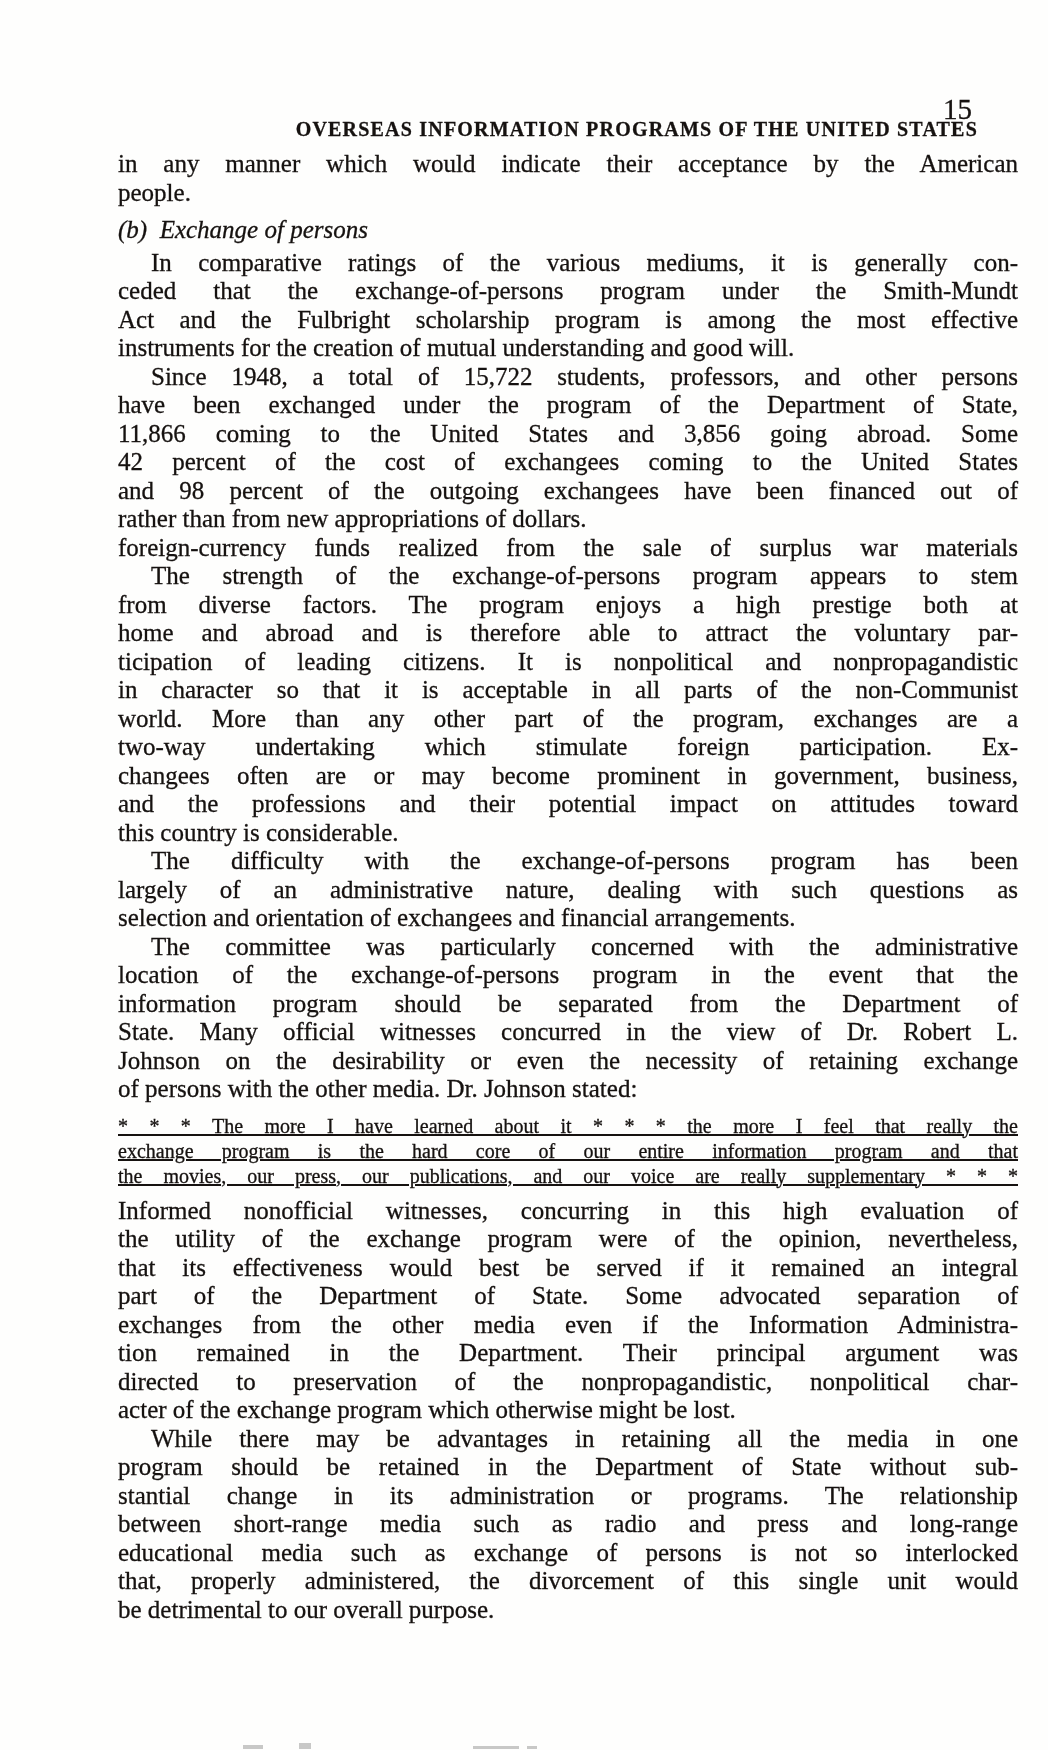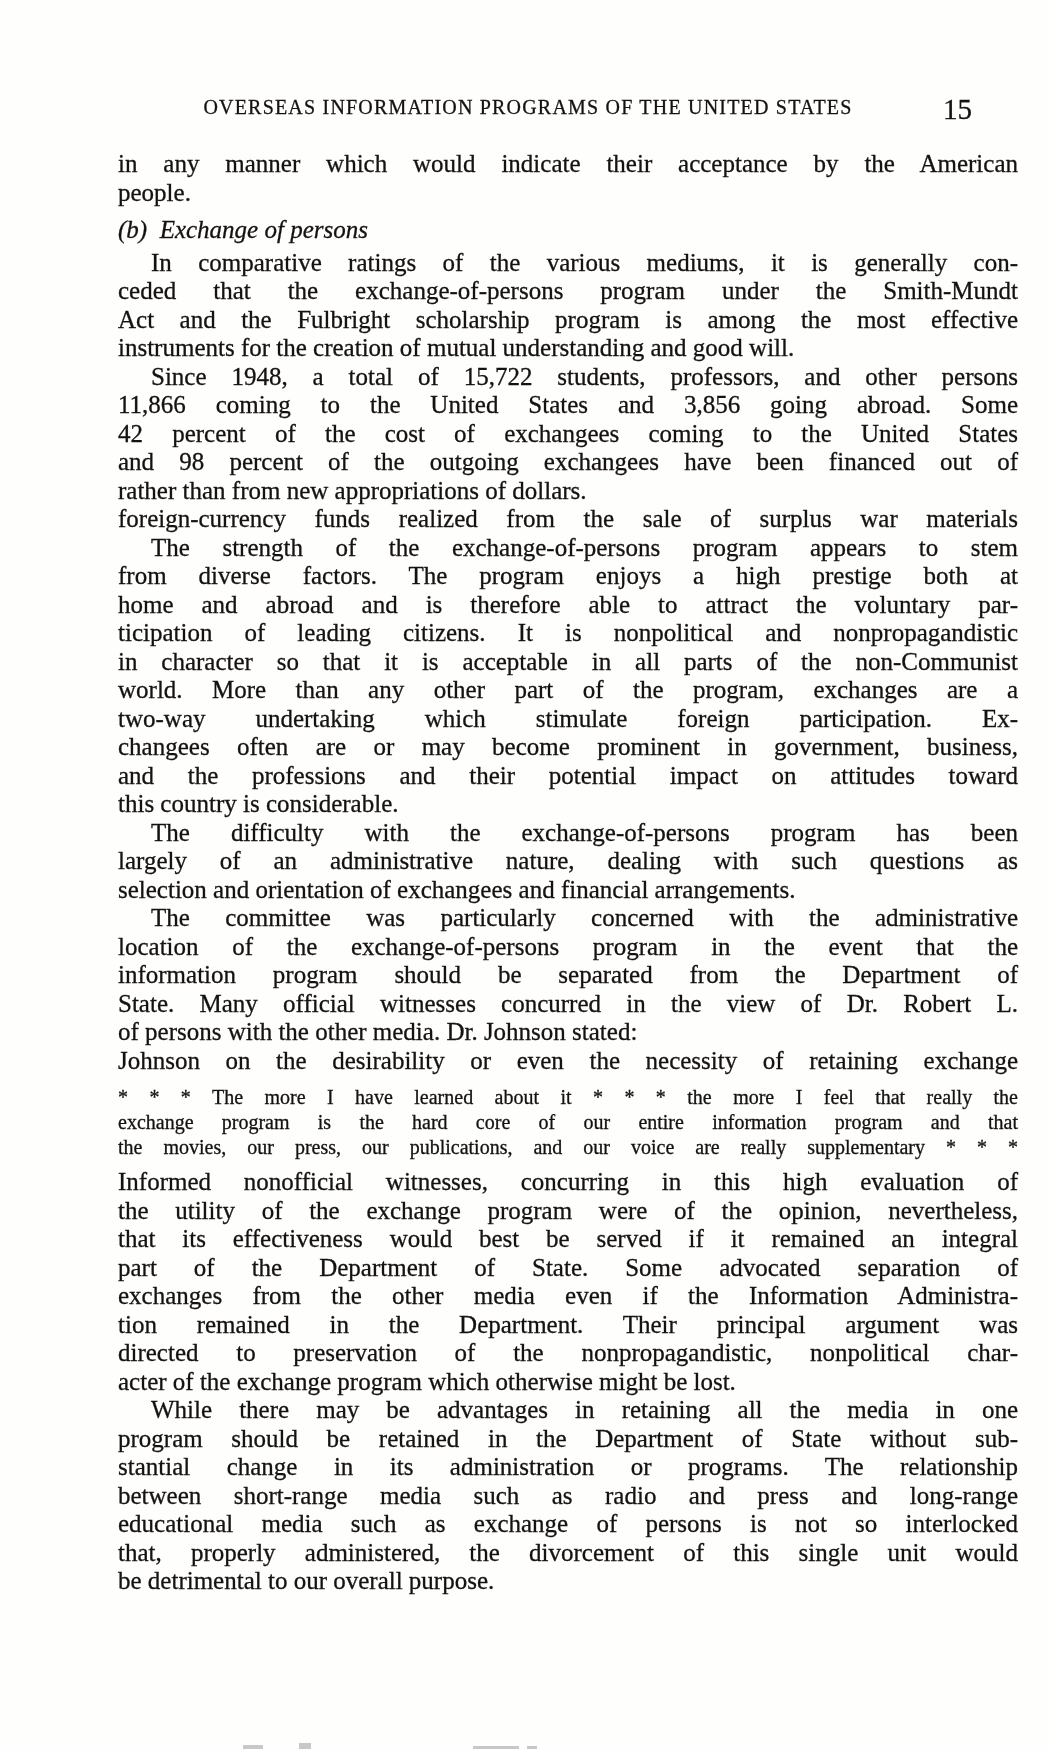--- a/index.html
+++ b/index.html
@@ -15,26 +15,26 @@
   }
   .running-header {
     position: absolute;
     top: 96px;
     left: 78px;
     width: 900px;
     height: 36px;
   }
   .header-title {
     position: absolute;
-    top: 0;
+    top: 22px;
     left: 0;
     width: 100%;
-    text-align: center;
+    text-align: right;
     font-size: 20px;
-    font-weight: normal;
+    font-weight: bold;
     letter-spacing: 1.2px;
     white-space: nowrap;
   }
   .page-number {
     position: absolute;
     top: -3px;
     right: 6px;
     font-size: 29px;
     font-weight: normal;
   }
@@ -57,21 +57,21 @@
   .heading {
     font-style: italic;
     margin-top: 9px;
     margin-bottom: 4px;
   }
   .quote {
     font-size: 20px;
     margin-top: 10px;
     margin-bottom: 8px;
   }
-  .quote .tline { line-height: 25px; min-height: 25px; }
+  .quote .tline { line-height: 25px; min-height: 25px; text-decoration: underline; }
   .frag {
     position: absolute;
     background: #9a9a9a;
     opacity: 0.55;
   }
 </style>
 </head>
 <body>
 
 <div class="page">
@@ -90,20 +90,21 @@
         <div class="tline tline-last">(b) Exchange of persons</div>
       </div>
       <div class="block paragraph">
         <div class="tline first">In comparative ratings of the various mediums, it is generally con-</div>
         <div class="tline">ceded that the exchange-of-persons program under the Smith-Mundt</div>
         <div class="tline">Act and the Fulbright scholarship program is among the most effective</div>
         <div class="tline tline-last">instruments for the creation of mutual understanding and good will.</div>
       </div>
       <div class="block paragraph">
         <div class="tline first">Since 1948, a total of 15,722 students, professors, and other persons</div>
+        <div class="tline">have been exchanged under the program of the Department of State,</div>
         <div class="tline">11,866 coming to the United States and 3,856 going abroad.  Some</div>
         <div class="tline">42 percent of the cost of exchangees coming to the United States</div>
         <div class="tline">and 98 percent of the outgoing exchangees have been financed out of</div>
         <div class="tline tline-last">rather than from new appropriations of dollars.</div>
         <div class="tline">foreign-currency funds realized from the sale of surplus war materials</div>
       </div>
       <div class="block paragraph">
         <div class="tline first">The strength of the exchange-of-persons program appears to stem</div>
         <div class="tline">from diverse factors.  The program enjoys a high prestige both at</div>
         <div class="tline">home and abroad and is therefore able to attract the voluntary par-</div>
@@ -118,22 +119,22 @@
       <div class="block paragraph">
         <div class="tline first">The difficulty with the exchange-of-persons program has been</div>
         <div class="tline">largely of an administrative nature, dealing with such questions as</div>
         <div class="tline tline-last">selection and orientation of exchangees and financial arrangements.</div>
       </div>
       <div class="block paragraph">
         <div class="tline first">The committee was particularly concerned with the administrative</div>
         <div class="tline">location of the exchange-of-persons program in the event that the</div>
         <div class="tline">information program should be separated from the Department of</div>
         <div class="tline">State.  Many official witnesses concurred in the view of Dr. Robert L.</div>
+        <div class="tline">Johnson on the desirability or even the necessity of retaining exchange</div>
         <div class="tline tline-last">of persons with the other media.  Dr. Johnson stated:</div>
-        <div class="tline">Johnson on the desirability or even the necessity of retaining exchange</div>
       </div>
       <div class="block quote">
         <div class="tline">* * * The more I have learned about it * * * the more I feel that really the</div>
         <div class="tline">exchange program is the hard core of our entire information program and that</div>
         <div class="tline">the movies, our press, our publications, and our voice are really supplementary * * *</div>
       </div>
       <div class="block paragraph">
         <div class="tline">Informed nonofficial witnesses, concurring in this high evaluation of</div>
         <div class="tline">the utility of the exchange program were of the opinion, nevertheless,</div>
         <div class="tline">that its effectiveness would best be served if it remained an integral</div>

